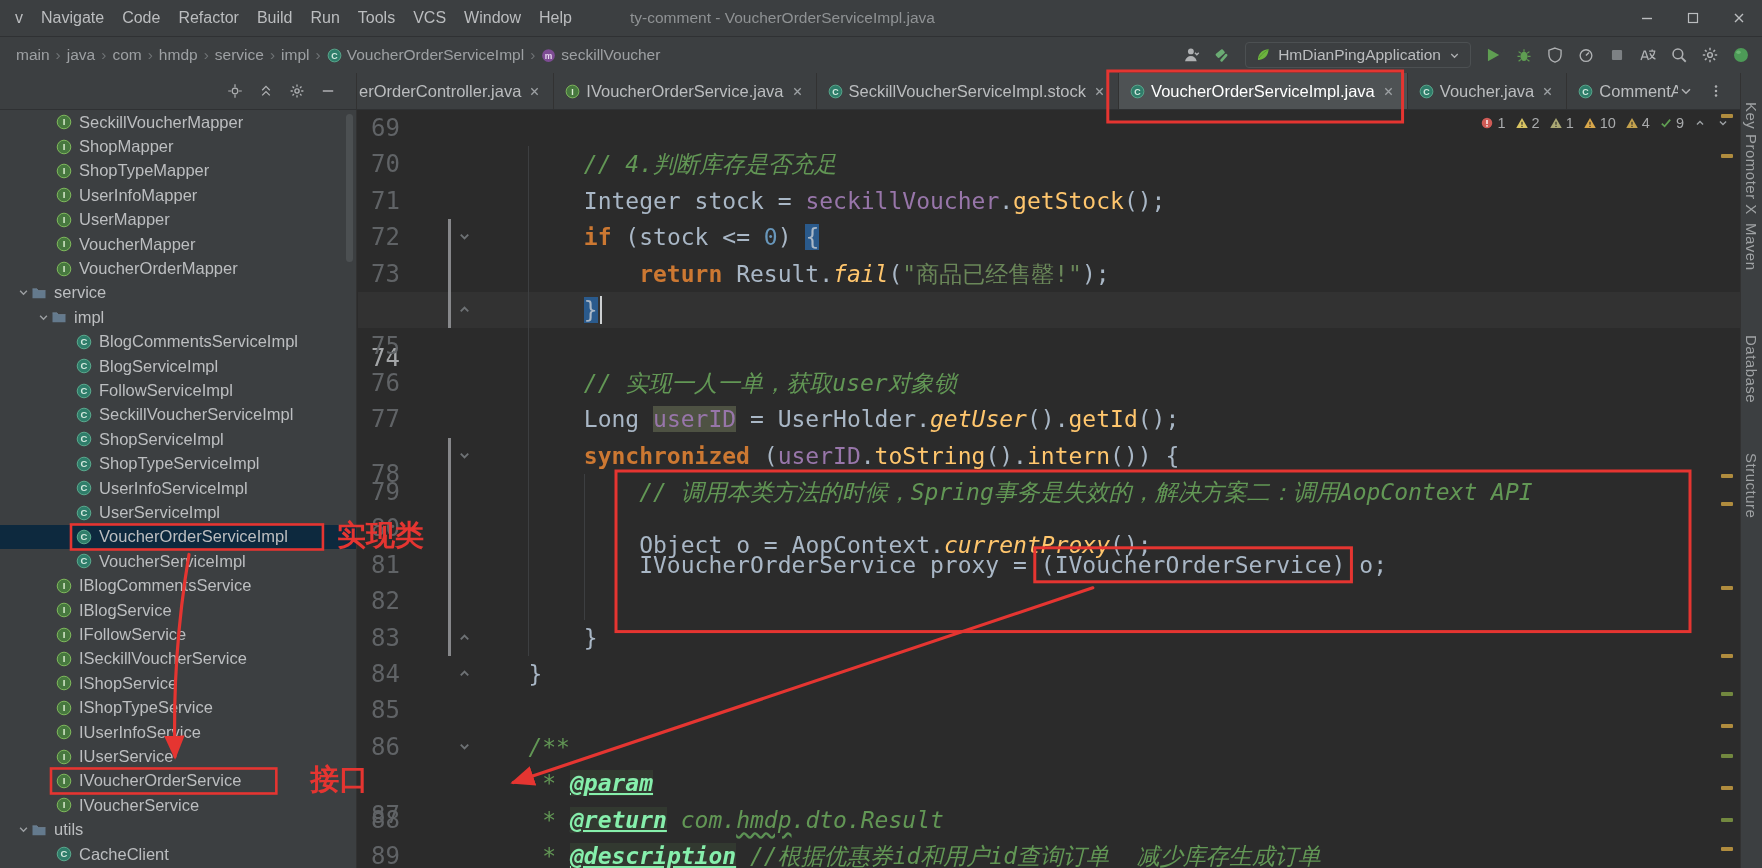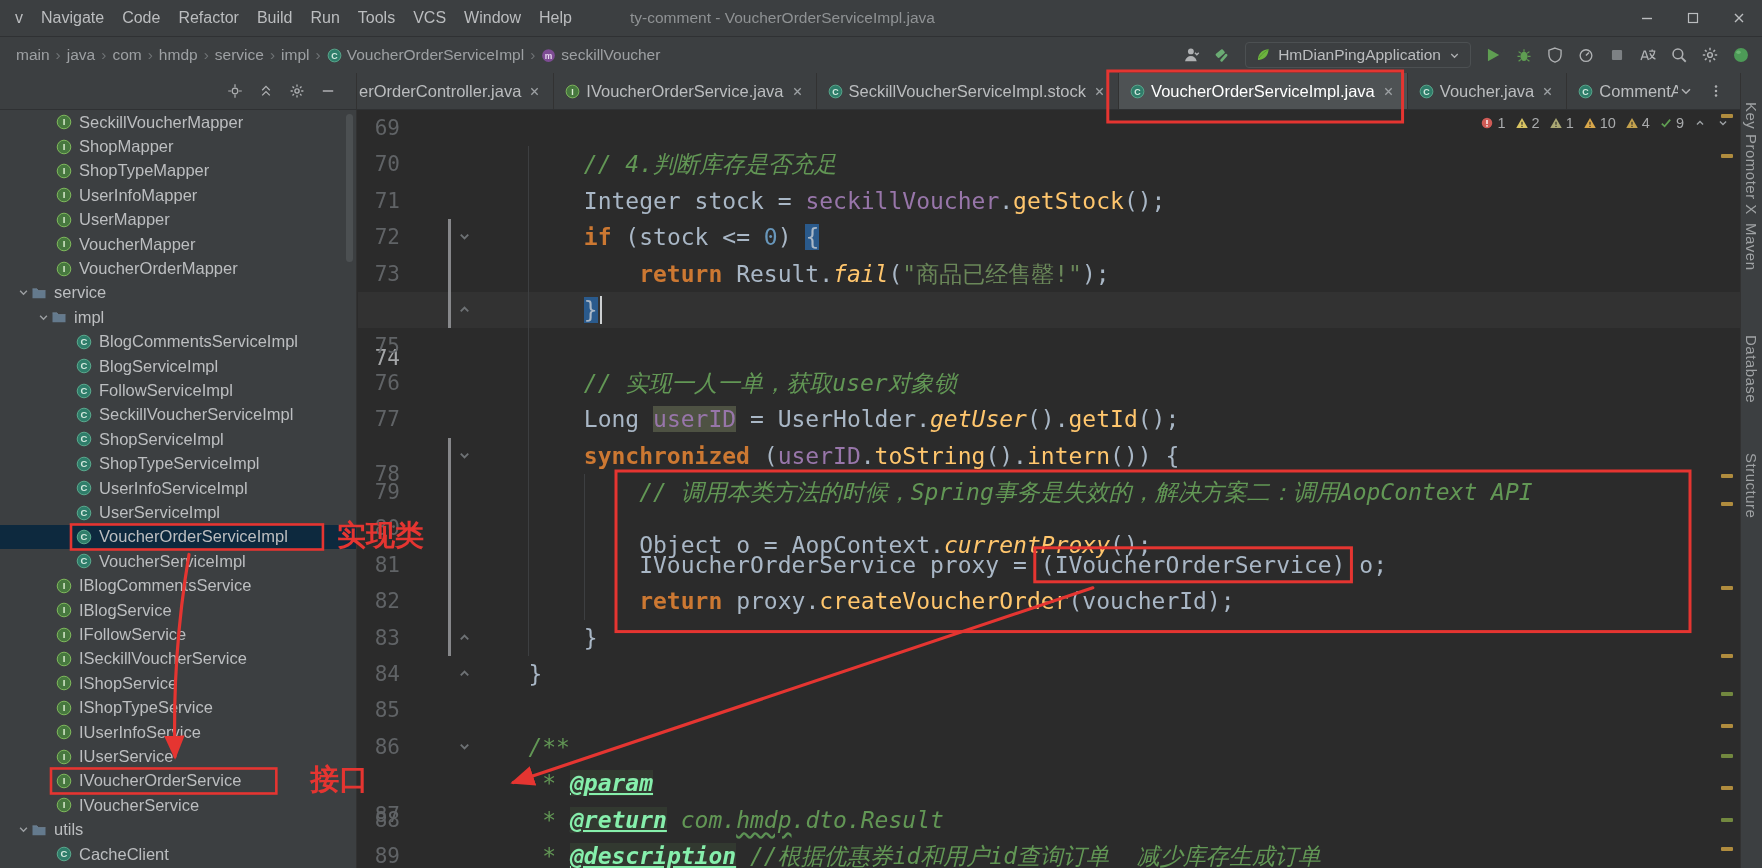--- a/index.html
+++ b/index.html
@@ -48,21 +48,21 @@
   .tree-row.selected{background:#0d293e;}
   .tree-inner{display:inline-flex;align-items:center;}
   .tree-label{margin-left:7px;}
   .tree-scrollbar{position:absolute;right:3px;top:4px;width:7px;height:148px;background:#595e61;opacity:.55;border-radius:4px;}
 
   .editor{position:absolute;left:358px;top:110px;right:22px;bottom:0;background:#2b2b2b;overflow:hidden;}
   .cur-line{position:absolute;left:0;right:0;height:36.4px;background:#323232;}
   .indent-guide{position:absolute;width:1px;background:#3d3f41;}
   .change-bar{position:absolute;left:90px;width:2.5px;background:#96989b;opacity:.85;}
   .ln-num{position:absolute;left:0;width:42px;text-align:right;color:#606366;
-    font-family:"DejaVu Sans Mono","Liberation Mono",monospace;font-size:21px;line-height:36.4px;height:36.4px;}
+    font-family:"DejaVu Sans Mono","Liberation Mono",monospace;font-size:24px;line-height:36.4px;height:36.4px;}
   .ln-num.cur{color:#a4a6a8;}
   .fold-marker{position:absolute;left:99px;width:15px;height:15px;}
   .code-line{position:absolute;left:115px;height:36.4px;line-height:36.4px;white-space:pre;
     font-family:"DejaVu Sans Mono","Liberation Mono",monospace;font-size:23px;color:#a9b7c6;}
   .tk{white-space:pre;}
   .kw{color:#cc7832;font-weight:bold;}
   .def{color:#a9b7c6;}
   .cast{color:#a9b7c6;}
   .fld{color:#9876aa;}
   .fldhl{color:#9876aa;background:#4e5243;}
@@ -770,21 +770,20 @@
     <div class="code-line" style="top: 291.2px;"><span class="tk def">        </span><span class="tk def">Long</span><span class="tk def"> </span><span class="tk fldhl">userID</span><span class="tk def"> = </span><span class="tk def">UserHolder</span><span class="tk def">.</span><span class="tk smth">getUser</span><span class="tk def">().</span><span class="tk mth">getId</span><span class="tk def">();</span></div>
     <div class="ln-num" style="top: 346px;">78</div>
     <div class="code-line" style="top: 327.6px;"><span class="tk def">        </span><span class="tk kw">synchronized</span><span class="tk def"> (</span><span class="tk fld">userID</span><span class="tk def">.</span><span class="tk mth">toString</span><span class="tk def">().</span><span class="tk mth">intern</span><span class="tk def">()) {</span></div>
     <div class="ln-num" style="top: 364px;">79</div>
     <div class="code-line" style="top: 364px;"><span class="tk def">            </span><span class="tk cmt">// 调用本类方法的时候，Spring事务是失效的，解决方案二：调用AopContext API</span></div>
     <div class="ln-num" style="top: 400.4px;">80</div>
     <div class="code-line" style="top: 400.4px; margin-top: 17px;"><span class="tk def">            </span><span class="tk def">Object</span><span class="tk def"> </span><span class="tk def">o</span><span class="tk def"> = </span><span class="tk def">AopContext</span><span class="tk def">.</span><span class="tk smth">currentProxy</span><span class="tk def">();</span></div>
     <div class="ln-num" style="top: 436.8px;">81</div>
     <div class="code-line" style="top: 436.8px;"><span class="tk def">            </span><span class="tk def">IVoucherOrderService</span><span class="tk def"> </span><span class="tk def">proxy</span><span class="tk def"> = </span><span class="tk cast">(IVoucherOrderService)</span><span class="tk def"> </span><span class="tk def">o</span><span class="tk def">;</span></div>
     <div class="ln-num" style="top: 473.2px;">82</div>
-    <div class="code-line" style="top: 473.2px;"><span class="tk def">            </span><span class="tk kw">return</span><span class="tk def"> </span><span class="tk def">proxy</span><span class="tk def">.</span><span class="tk mth">createVoucherOrder</span><span class="tk def">(</span><span class="tk prm">voucherId</span><span class="tk def">);</span></div>
     <div class="ln-num" style="top: 509.6px;">83</div>
     <div class="code-line" style="top: 509.6px;"><span class="tk def">        </span><span class="tk def">}</span></div>
     <div class="ln-num" style="top: 546px;">84</div>
     <div class="code-line" style="top: 546px;"><span class="tk def">    </span><span class="tk def">}</span></div>
     <div class="ln-num" style="top: 582.4px;">85</div>
     <div class="code-line" style="top: 582.4px;"></div>
     <div class="ln-num" style="top: 618.8px;">86</div>
     <div class="code-line" style="top: 618.8px;"><span class="tk def">    </span><span class="tk doc">/**</span></div>
     <div class="ln-num" style="top: 687px;">87</div>
     <div class="code-line" style="top: 655.2px;"><span class="tk def">     </span><span class="tk doc">* </span><span class="tk tag">@param</span></div>

